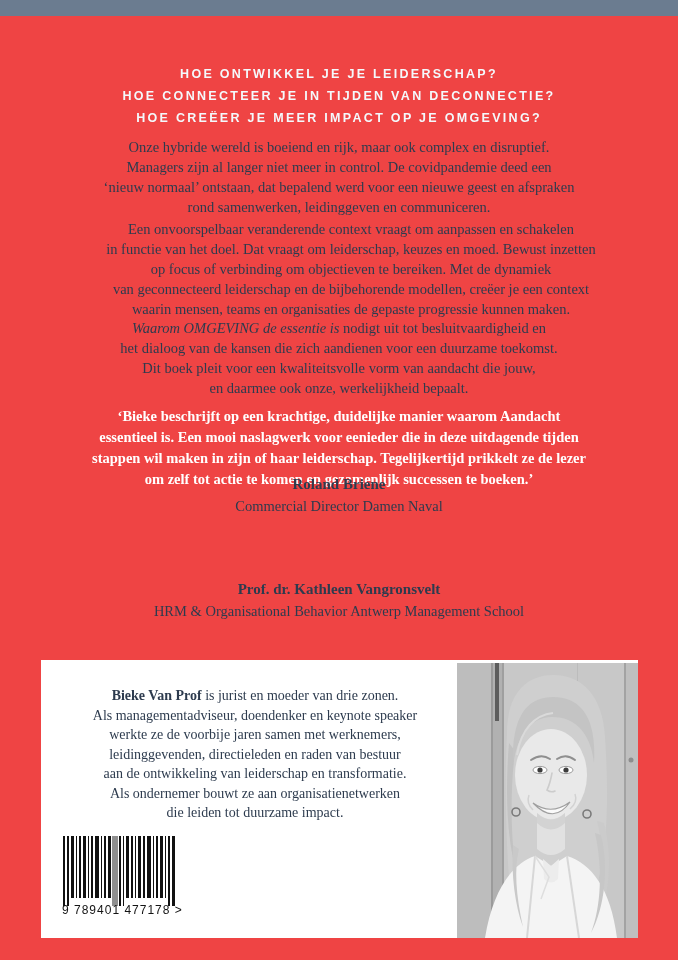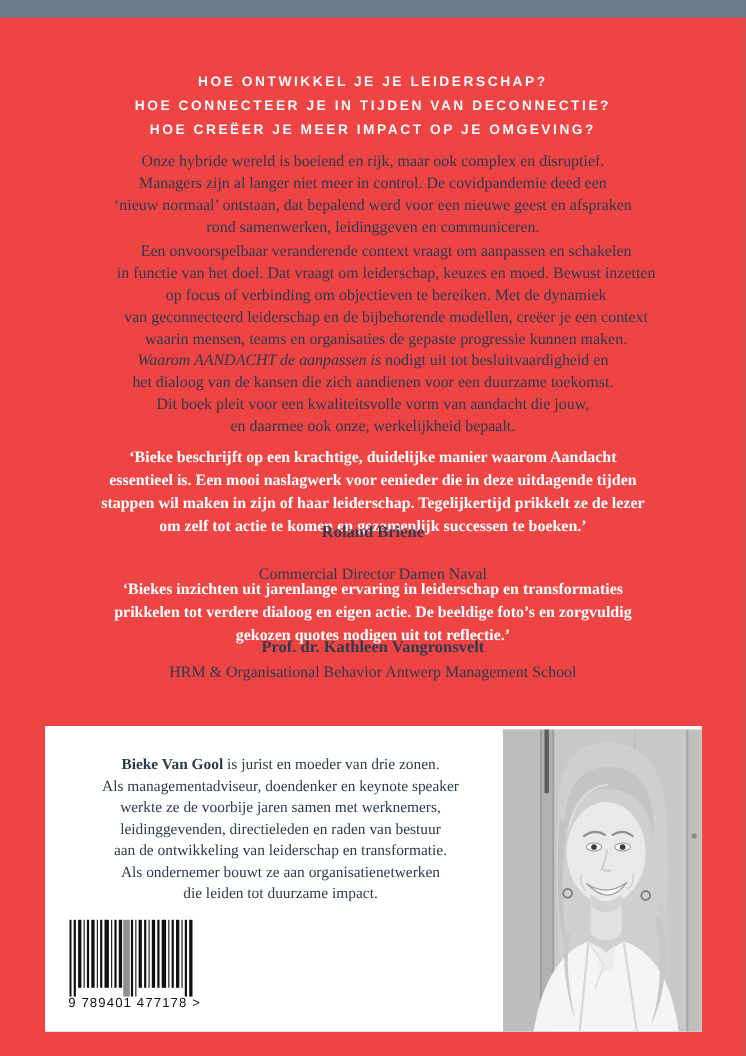--- a/index.html
+++ b/index.html
@@ -49,21 +49,21 @@
     color:#2d3b4e;
     font-size:15px;
     line-height:20px;
   }
   .attr-role{
     color:#2d3b4e;
     font-size:14.5px;
     line-height:20px;
   }
   .attr1-name{top:458px;}
-  .attr1-role{top:496px;}
+  .attr1-role{top:480px;}
   .attr2-name{top:563px;}
   .attr2-role{top:585px;}
 
   .panel{
     position:absolute;
     left:41px;top:644px;
     width:597px;height:278px;
     background:#ffffff;
   }
   .bio{
@@ -127,41 +127,38 @@
 Managers zijn al langer niet meer in control. De covidpandemie deed een
 ‘nieuw normaal’ ontstaan, dat bepalend werd voor een nieuwe geest en afspraken
 rond samenwerken, leidinggeven en communiceren.</p>
 
   <p class="centered para para2">Een onvoorspelbaar veranderende context vraagt om aanpassen en schakelen
 in functie van het doel. Dat vraagt om leiderschap, keuzes en moed. Bewust inzetten
 op focus of verbinding om objectieven te bereiken. Met de dynamiek
 van geconnecteerd leiderschap en de bijbehorende modellen, creëer je een context
 waarin mensen, teams en organisaties de gepaste progressie kunnen maken.</p>
 
-  <p class="centered para para3"><i>Waarom AANDACHT de aanpassen is</i><span> nodigt uit tot besluitvaardigheid en
+  <p class="centered para para3"><i>Waarom OMGEVING de essentie is</i><span> nodigt uit tot besluitvaardigheid en
 het dialoog van de kansen die zich aandienen voor een duurzame toekomst.
 Dit boek pleit voor een kwaliteitsvolle vorm van aandacht die jouw,
 en daarmee ook onze, werkelijkheid bepaalt.</span></p>
 
   <div class="centered quote quote1">‘Bieke beschrijft op een krachtige, duidelijke manier waarom Aandacht
 essentieel is. Een mooi naslagwerk voor eenieder die in deze uitdagende tijden
 stappen wil maken in zijn of haar leiderschap. Tegelijkertijd prikkelt ze de lezer
 om zelf tot actie te komen en gezamenlijk successen te boeken.’</div>
   <div class="centered attr-name attr1-name">Roland Briene</div>
   <div class="centered attr-role attr1-role">Commercial Director Damen Naval</div>
 
-  <div class="centered quote quote2">‘Biekes inzichten uit jarenlange ervaring in leiderschap en transformaties
-prikkelen tot verdere dialoog en eigen actie. De beeldige foto’s en zorgvuldig
-gekozen quotes nodigen uit tot reflectie.’</div>
   <div class="centered attr-name attr2-name">Prof. dr. Kathleen Vangronsvelt</div>
   <div class="centered attr-role attr2-role">HRM &amp; Organisational Behavior Antwerp Management School</div>
 
   <div class="panel">
 
-    <p class="bio"><b>Bieke Van Gool</b><span> is jurist en moeder van drie zonen.
+    <p class="bio"><b>Bieke Van Prof</b><span> is jurist en moeder van drie zonen.
 Als managementadviseur, doendenker en keynote speaker
 werkte ze de voorbije jaren samen met werknemers,
 leidinggevenden, directieleden en raden van bestuur
 aan de ontwikkeling van leiderschap en transformatie.
 Als ondernemer bouwt ze aan organisatienetwerken
 die leiden tot duurzame impact.</span></p>
 
     <div class="barcode">
       <svg width="116" height="74" viewBox="0 0 116 74" aria-hidden="true">
         <rect x="0" y="0" width="2" height="70" fill="#111"></rect>

